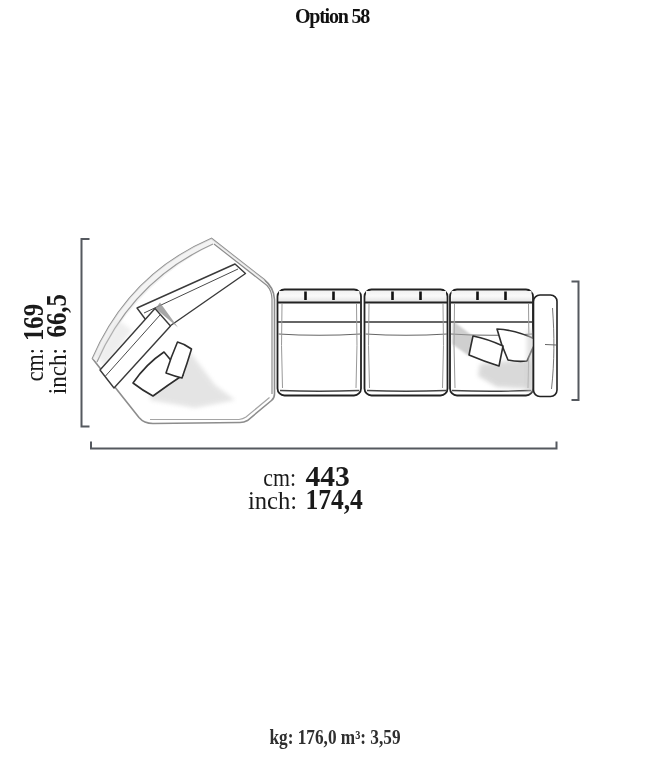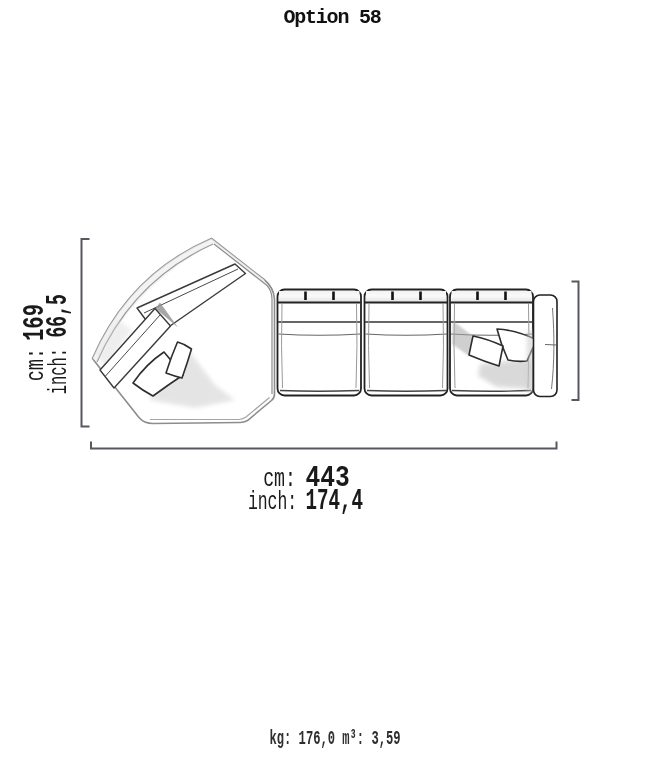--- a/index.html
+++ b/index.html
@@ -1,17 +1,17 @@
 <!DOCTYPE html>
 <html><head>
 <meta charset="utf-8">
 <style>
   html,body{margin:0;padding:0;background:#fff;}
   .page{position:relative;width:596px;height:757px;background:#fff;overflow:hidden;
-        font-family:Liberation Mono, monospace;}
+        font-family:Liberation Serif, serif;}
 </style>
 </head>
 <body>
 <div class="page">
 <svg width="670" height="757" viewBox="0 0 670 757">
   <defs>
     <filter id="b3" x="-50%" y="-50%" width="200%" height="200%">
           <feGaussianBlur stdDeviation="3"></feGaussianBlur>
         </filter>
     <filter id="b2" x="-50%" y="-50%" width="200%" height="200%">

